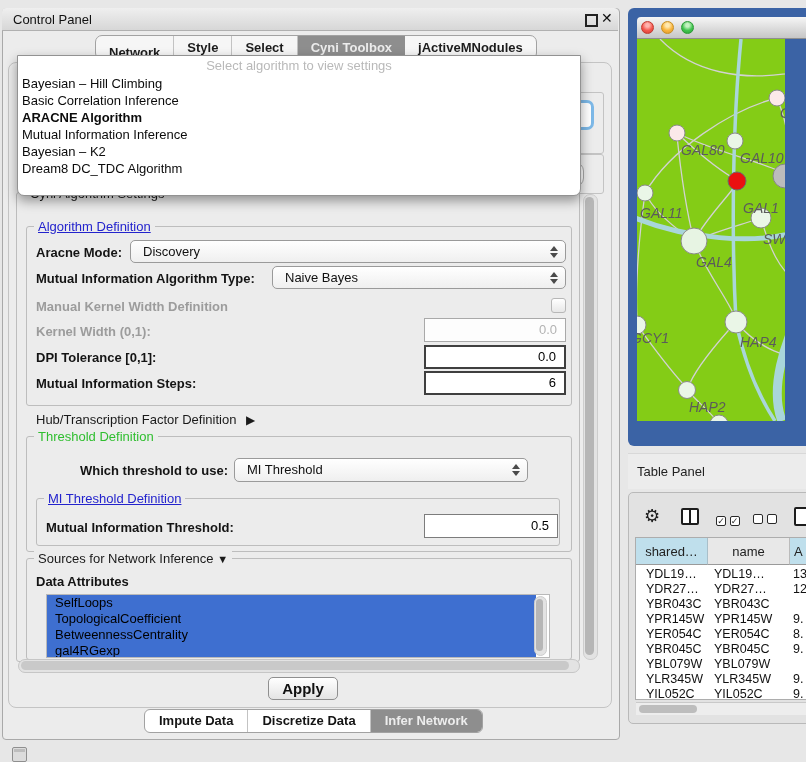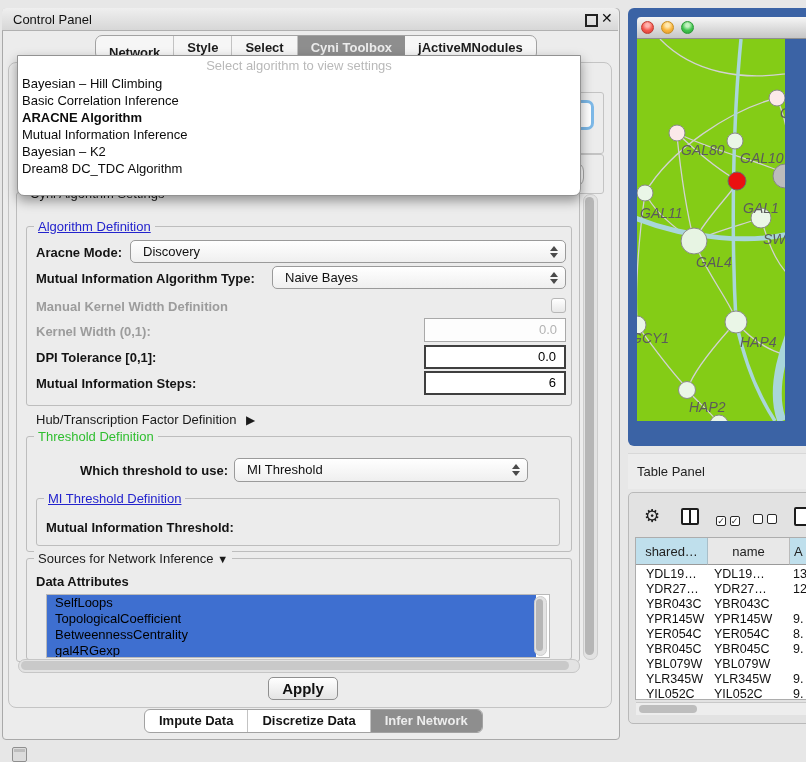--- a/index.html
+++ b/index.html
@@ -226,20 +226,23 @@
   <span class="abs lbl" style="left:80px;top:463px;">Which threshold to use:</span>
   <div class="abs combo" style="left:234px;top:458px;width:294px;height:24px;line-height:22px;">
     <span>MI Threshold</span>
     <span class="spinner"></span>
   </div>
 
   <div class="abs group" style="left:36px;top:498px;width:522px;height:46px;"></div>
   <span class="abs legend blue" style="left:44px;top:491px;">MI Threshold Definition</span>
 
   <span class="abs lbl" style="left:46px;top:520px;">Mutual Information Threshold:</span>
+  <div class="abs field md" style="left:424px;top:514px;width:134px;height:24px;line-height:22px;">
+    <span>0.5</span>
+  </div>
 
   <div class="abs group" style="left:26px;top:558px;width:544px;height:100px;"></div>
   <span class="abs legend" style="left:34px;top:551px;">
     <span>Sources for Network Inference</span>
     <span style="font-size:11px;">▼</span>
   </span>
 
   <span class="abs lbl" style="left:36px;top:574px;">Data Attributes</span>
 
   <div class="abs attr-list" style="left:46px;top:594px;width:502px;height:62px;">

